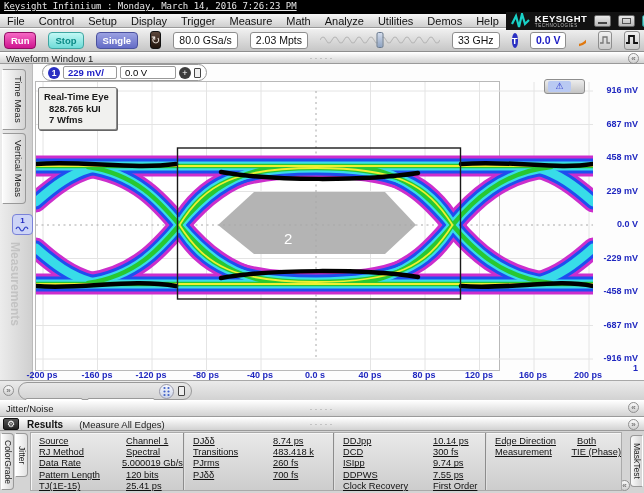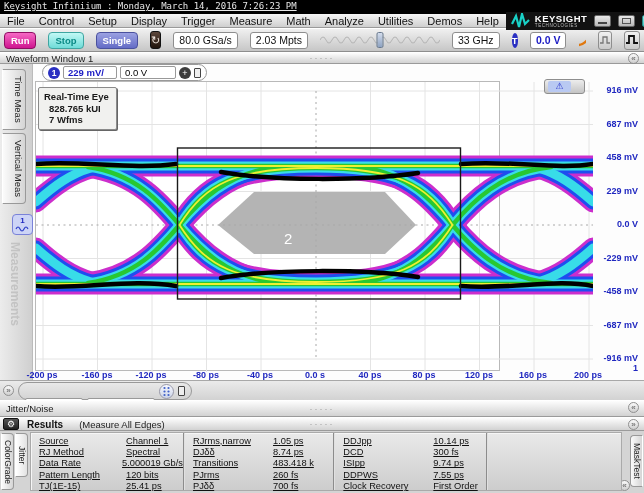--- a/index.html
+++ b/index.html
@@ -431,24 +431,20 @@
           <span class="rlab">Pattern Length</span>
           <span class="rval">120 bits</span>
         </div>
       <div class="rrow">
           <span class="rlab">TJ(1E-15)</span>
           <span class="rval">25.41 ps</span>
         </div>
     </div>
     <div class="rgroup g2">
       <div class="rrow">
-          <span class="rlab">RJrms,narrow</span>
-          <span class="rval">1.05 ps</span>
-        </div>
-      <div class="rrow">
           <span class="rlab">DJδδ</span>
           <span class="rval">8.74 ps</span>
         </div>
       <div class="rrow">
           <span class="rlab">Transitions</span>
           <span class="rval">483.418 k</span>
         </div>
       <div class="rrow">
           <span class="rlab">PJrms</span>
           <span class="rval">260 fs</span>
@@ -474,15 +470,23 @@
       <div class="rrow">
           <span class="rlab">DDPWS</span>
           <span class="rval">7.55 ps</span>
         </div>
       <div class="rrow">
           <span class="rlab">Clock Recovery</span>
           <span class="rval">First Order</span>
         </div>
     </div>
     <div class="rgroup g4">
+      <div class="rrow">
+          <span class="rlab">Edge Direction</span>
+          <span class="rval">Both</span>
+        </div>
+      <div class="rrow">
+          <span class="rlab">Measurement</span>
+          <span class="rval">TIE (Phase)</span>
+        </div>
     </div>
   </div>
 </div>
 
 </body></html>

